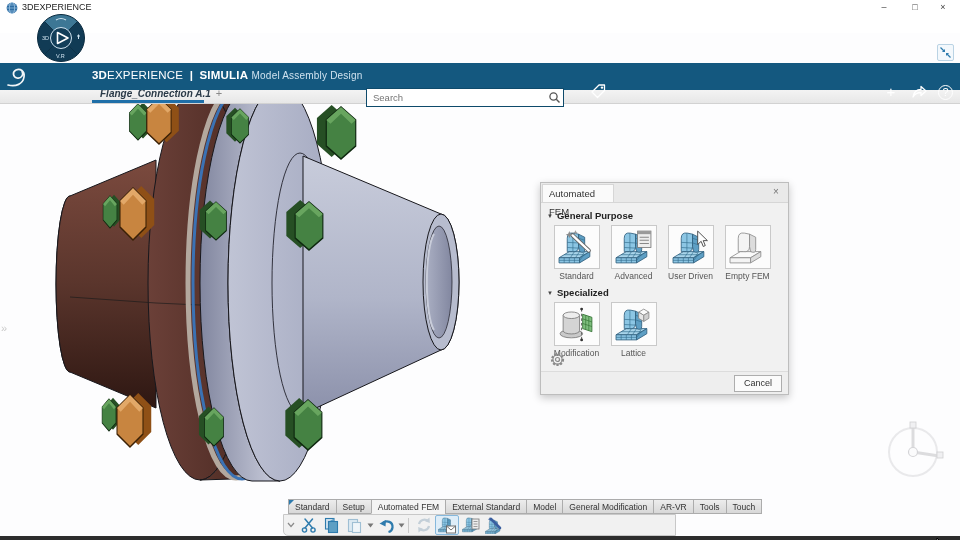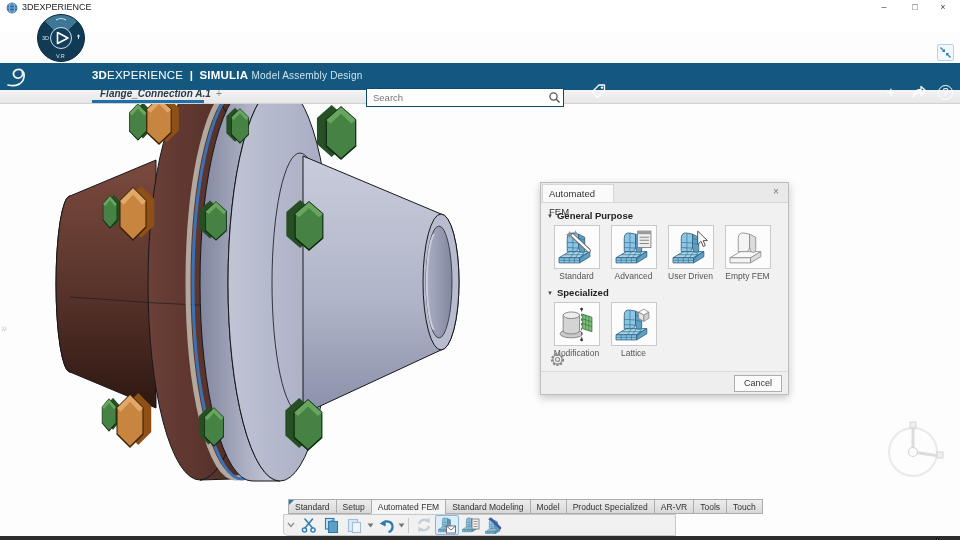--- a/index.html
+++ b/index.html
@@ -396,23 +396,23 @@
     </svg>
     <div class="dlg-footer">
       <div class="btn-cancel">Cancel</div>
     </div>
   </div>
 
   <div class="ab-tabs">
     <div class="ab-tab"><span class="ab-fold"></span><span>Standard</span></div>
     <div class="ab-tab"><span>Setup</span></div>
     <div class="ab-tab active"><span>Automated FEM</span></div>
-    <div class="ab-tab"><span>Standard Modeling</span></div>
+    <div class="ab-tab"><span>External Standard</span></div>
     <div class="ab-tab"><span>Model</span></div>
-    <div class="ab-tab"><span>Product Specialized</span></div>
+    <div class="ab-tab"><span>General Modification</span></div>
     <div class="ab-tab"><span>AR-VR</span></div>
     <div class="ab-tab"><span>Tools</span></div>
     <div class="ab-tab"><span>Touch</span></div>
   </div>
 
   <div class="ab-tools">
     <svg class="ab-collapse" width="10" height="8">
       <polyline points="2,2 5,5.5 8,2" fill="none" stroke="#8a8a8a" stroke-width="1.2"></polyline>
     </svg>
     <div class="tool">

